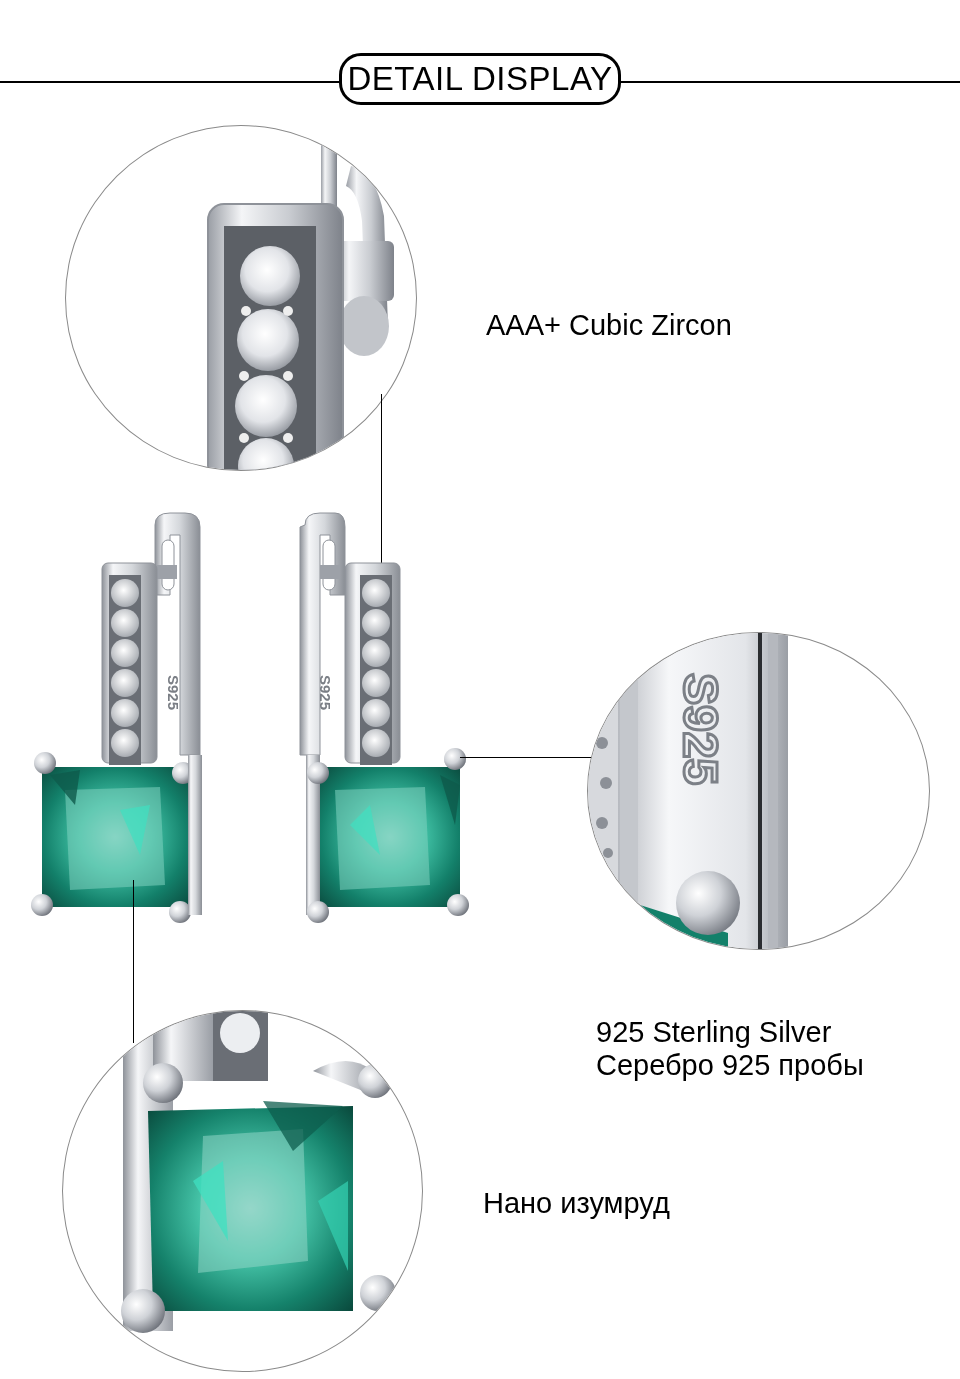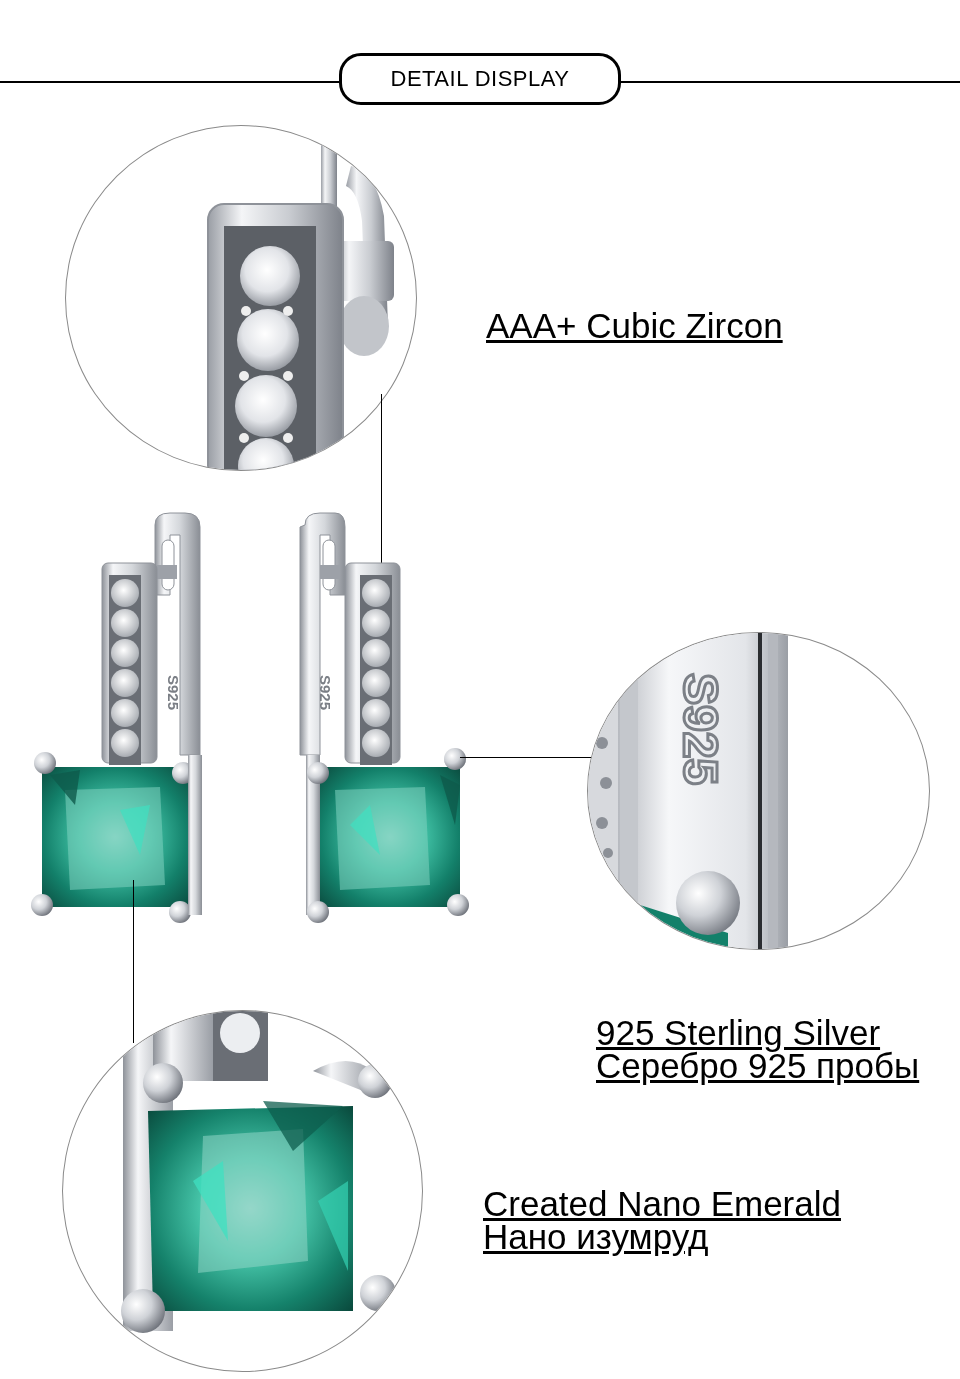--- a/index.html
+++ b/index.html
@@ -5,23 +5,23 @@
   html, body { margin: 0; padding: 0; background: #ffffff; }
   body { width: 960px; height: 1379px; position: relative; overflow: hidden;
          font-family: "Liberation Sans", "DejaVu Sans", sans-serif; color: #000; }
   .abs { position: absolute; }
   .hline { position: absolute; height: 2px; background: #000; }
   .vline { position: absolute; width: 1px; background: #000; }
   .title-pill {
     position: absolute; left: 339px; top: 53px; width: 282px; height: 52px;
     border: 3px solid #000; border-radius: 22px; box-sizing: border-box;
     display: flex; align-items: center; justify-content: center;
-    font-size: 22px; letter-spacing: 0.5px; background: #fff;
+    font-size: 33px; letter-spacing: 0.5px; background: #fff;
   }
-  .caption { position: absolute; font-size: 35px; line-height: 33px; white-space: nowrap; text-decoration: underline; }
+  .caption { position: absolute; font-size: 29px; line-height: 33px; white-space: nowrap; }
   .zoom-circle {
     position: absolute; border-radius: 50%; overflow: hidden;
     border: 1px solid #8a8a8a; box-sizing: border-box; background: #fff;
   }
   svg { display: block; }
 </style>
 </head>
 <body>
 
 <div class="hline" style="left:0; top:81px; width:340px;"></div>
@@ -230,15 +230,14 @@
     <polygon points="255,190 285,170 285,260" fill="#35d2b2" opacity="0.7"></polygon>
     <polygon points="200,90 280,95 230,140" fill="#0d5d4e" opacity="0.75"></polygon>
     <circle cx="100" cy="72" r="20" fill="url(#ball3)"></circle>
     <circle cx="312" cy="70" r="17" fill="url(#ball3)"></circle>
     <circle cx="80" cy="300" r="22" fill="url(#ball3)"></circle>
     <circle cx="315" cy="282" r="18" fill="url(#ball3)"></circle>
   </svg>
 </div>
 
 <div class="caption" style="left:483px; top:1187px;">
-  <div>Created Nano Emerald</div>
   <div>Нано изумруд</div>
 </div>
 
 </body></html>

